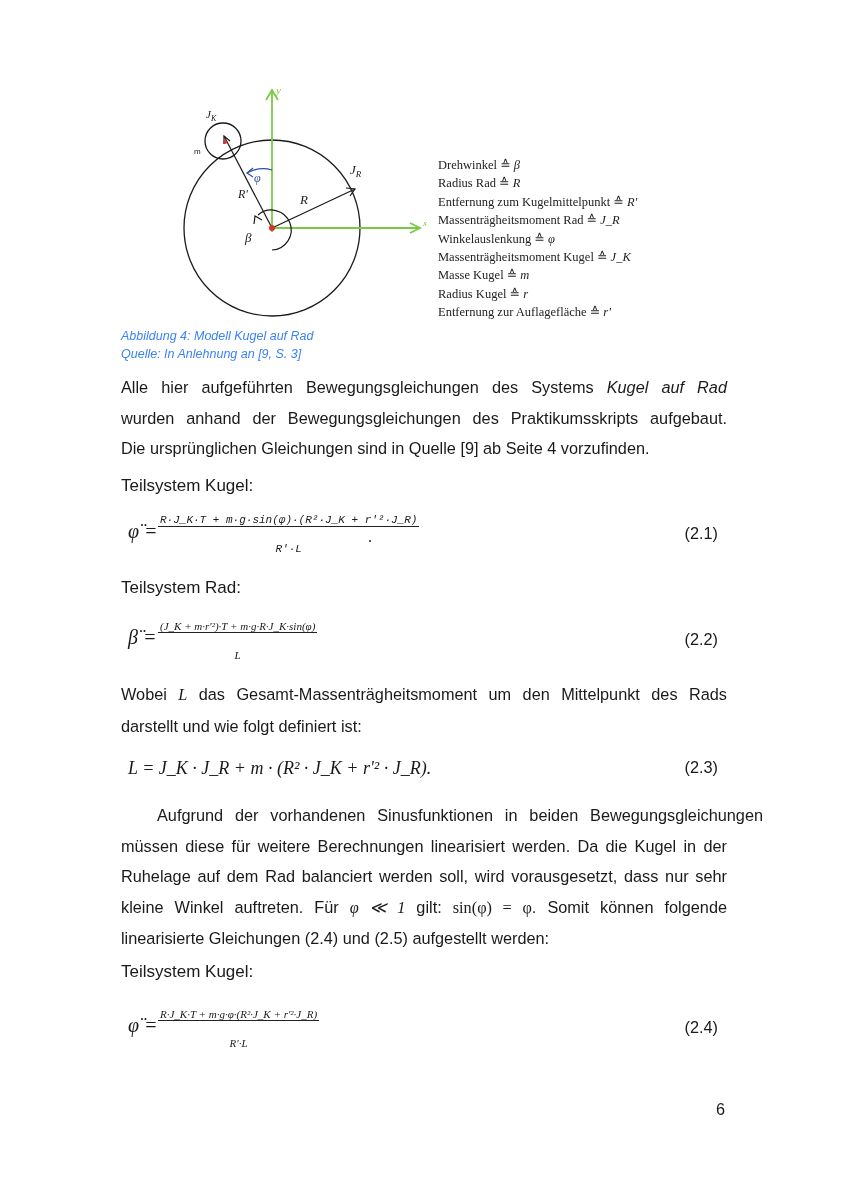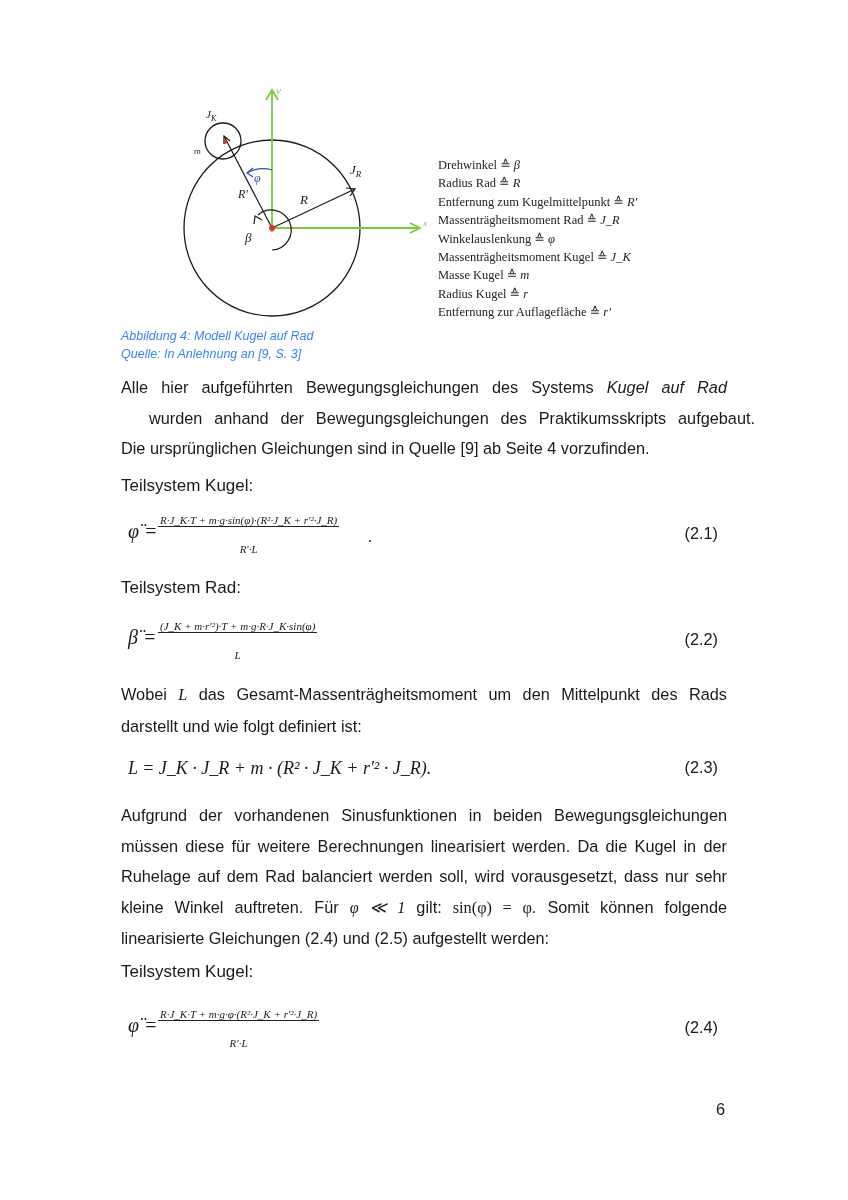--- a/index.html
+++ b/index.html
@@ -79,29 +79,29 @@
   <div><span>Entfernung zur Auflagefläche</span> <span>≙</span> <span class="sym">r'</span></div>
 </div>
 
 <div class="abs caption">
   <div>Abbildung 4: Modell Kugel auf Rad</div>
   <div>Quelle: In Anlehnung an [9, S. 3]</div>
 </div>
 
 <div class="abs para" style="top:372px;">
   <div class="para full" style="position:static;width:606px;"><span>Alle hier aufgeführten Bewegungsgleichungen des Systems </span><i>Kugel auf Rad</i></div>
-  <div class="para full" style="position:static;width:606px;margin-left:28px;">wurden anhand der Bewegungsgleichungen des Praktikumsskripts aufgebaut.</div>
+  <div class="para full" style="position:static;width:606px;">wurden anhand der Bewegungsgleichungen des Praktikumsskripts aufgebaut.</div>
   <div style="position:static;">Die ursprünglichen Gleichungen sind in Quelle [9] ab Seite 4 vorzufinden.</div>
 </div>
 
 <div class="abs heading" style="top:476px;">Teilsystem Kugel:</div>
 
 <div class="abs eq" style="top:514px;">
   <span class="lhs">φ̈ =</span>
-  <div class="frac" style="left:30px;">
+  <div class="frac" style="left:30px;font-family:Liberation Mono, monospace;">
     <div class="num">R·J_K·T + m·g·sin(φ)·(R²·J_K + r'²·J_R)</div>
     <div class="den">R'·L</div>
   </div>
   <span class="abs" style="left:240px;top:14px;">.</span>
   <span class="eqnum">(2.1)</span>
 </div>
 
 <div class="abs heading" style="top:578px;">Teilsystem Rad:</div>
 
 <div class="abs eq" style="top:620px;">
@@ -117,21 +117,21 @@
   <div class="para full" style="position:static;width:606px;"><span>Wobei </span><span class="mathit">L</span><span> das Gesamt-Massenträgheitsmoment um den Mittelpunkt des Rads</span></div>
   <div style="position:static;">darstellt und wie folgt definiert ist:</div>
 </div>
 
 <div class="abs eq" style="top:752px;text-align:center;">
   <span class="lhs" style="font-size:18px;">L = J_K · J_R + m · (R² · J_K + r'² · J_R).</span>
   <span class="eqnum" style="top:6px;">(2.3)</span>
 </div>
 
 <div class="abs para" style="top:800px;">
-  <div class="para full" style="position:static;width:606px;">Aufgrund der vorhandenen Sinusfunktionen in beiden Bewegungsgleichungen</div>
+  <div class="para full" style="position:static;width:606px;margin-left:36px;">Aufgrund der vorhandenen Sinusfunktionen in beiden Bewegungsgleichungen</div>
   <div class="para full" style="position:static;width:606px;">müssen diese für weitere Berechnungen linearisiert werden. Da die Kugel in der</div>
   <div class="para full" style="position:static;width:606px;">Ruhelage auf dem Rad balanciert werden soll, wird vorausgesetzt, dass nur sehr</div>
   <div class="para full" style="position:static;width:606px;"><span>kleine Winkel auftreten. Für </span><span class="mathit">φ ≪ 1</span><span> gilt: </span><span class="mathrm">sin(φ) = φ</span><span>. Somit können folgende</span></div>
   <div style="position:static;">linearisierte Gleichungen (2.4) und (2.5) aufgestellt werden:</div>
 </div>
 
 <div class="abs heading" style="top:962px;">Teilsystem Kugel:</div>
 
 <div class="abs eq" style="top:1008px;">
   <span class="lhs">φ̈ =</span>

